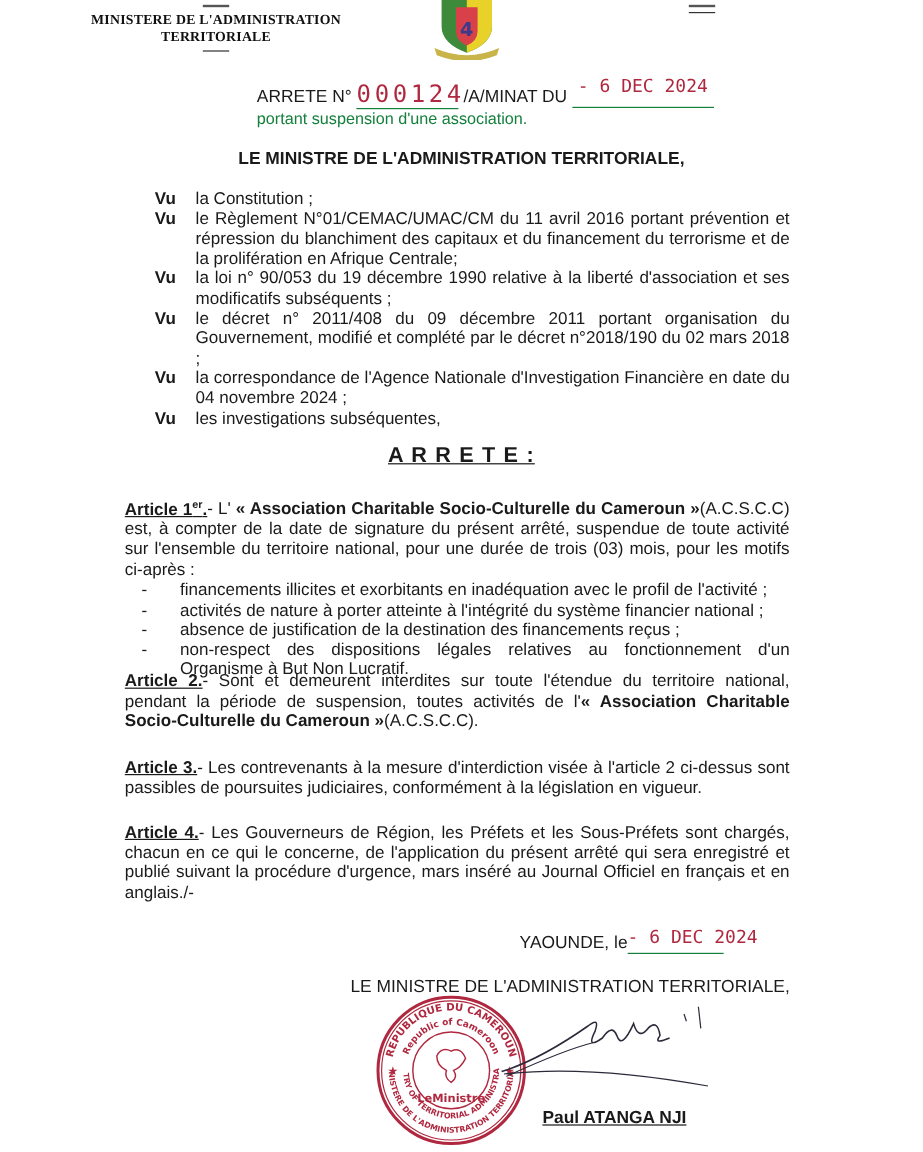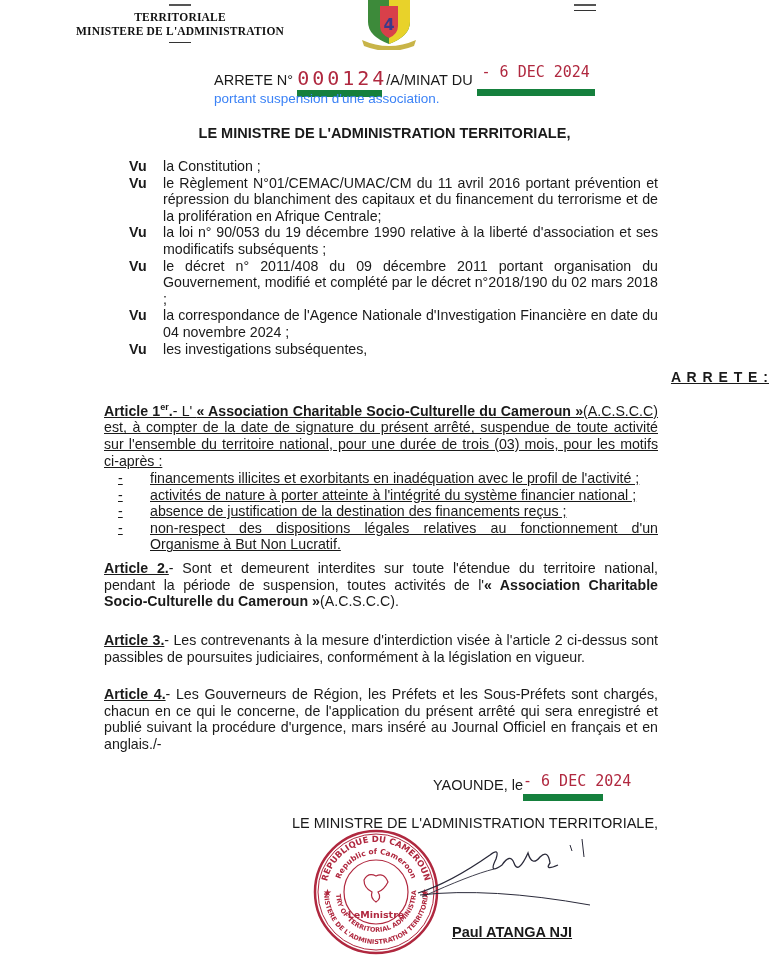--- a/index.html
+++ b/index.html
@@ -10,39 +10,39 @@
   .abs { position: absolute; }
   .hdr-serif {
     font-family: "Liberation Serif", serif; font-weight: bold;
     font-size: 11.5px; text-align: center; line-height: 14px; color: #111;
     letter-spacing: 0.2px;
   }
   .dash { display:block; margin: 4px auto 0; width: 22px; border-top: 1px solid #333; }
   .dash-top { display:block; margin: 0 auto 4px; width: 22px; border-top: 2px solid #555; }
   .stamp-red { color: #b0283f; font-family: "DejaVu Sans Mono", monospace; }
   .ref-line { font-size: 14.5px; font-weight: normal; }
-  .ul-field { display:inline-block; border-bottom: 7px solid #15803d; text-align:center; }
+  .ul-field { display:inline-block; border-bottom: 1px solid #15803d; text-align:center; }
   .body-txt { font-size: 14.2px; line-height: 16.6px; text-align: justify; }
   .vu-row { display: flex; margin-left: 25px; }
   .vu-label { width: 34px; font-weight: bold; flex: none; }
   .vu-text { flex: 1; }
   .art-label { font-weight: bold; text-decoration: underline; }
   .bold { font-weight: bold; }
   ul.motifs { list-style: none; margin: 0; padding: 0; }
   ul.motifs li { display: flex; }
   ul.motifs li .bul { width: 46px; flex: none; padding-left: 14px; box-sizing: border-box; }
   ul.motifs li .txt { flex: 1; }
 </style>
 </head>
 <body>
 
 <div class="abs hdr-serif" style="left:60px; top:4px; width:240px;">
   <span class="dash-top"></span>
+  <div>MINISTERE DE L'ADMINISTRATION</div>
   <div>TERRITORIALE</div>
-  <div>MINISTERE DE L'ADMINISTRATION</div>
   <span class="dash"></span>
 </div>
 
 <div class="abs" style="left:358px; top:0px; width:62px; height:50px;">
   <svg width="62" height="50" viewBox="0 0 62 50">
     <path d="M10 0 L52 0 L52 22 Q52 36 31 44 Q10 36 10 22 Z" fill="#3d8a3a"></path>
     <path d="M31 0 L52 0 L52 22 Q52 36 31 44 Z" fill="#e8d22a"></path>
     <path d="M22 6 L40 6 L40 26 Q40 34 31 38 Q22 34 22 26 Z" fill="#d8404a"></path>
     <text x="31" y="30" text-anchor="middle" font-size="16" fill="#3c3a8a" font-family="DejaVu Sans, sans-serif" font-weight="bold">4</text>
     <path d="M4 40 Q31 52 58 40 L56 46 Q31 56 6 46 Z" fill="#c8b448"></path>
@@ -57,21 +57,21 @@
 <div class="abs ref-line" style="left:214px; top:66px; width:440px; white-space:nowrap;">
   <span>ARRETE N°</span>
   <span class="ul-field" style="width:85px;">
     <span class="stamp-red" style="font-size:20px; letter-spacing:3px;">000124</span>
   </span>
   <span>/A/MINAT DU</span>
   <span class="ul-field" style="width:118px; position:relative;">
     <span class="stamp-red" style="font-size:15px; position:relative; top:-8px;">- 6 DEC 2024</span>
   </span>
 </div>
-<div class="abs" style="left:214px; top:91px; font-size:13.5px; color:#3b82f6;">portant suspension d'une association.</div>
+<div class="abs" style="left:214px; top:91px; font-size:13.5px; color:#15803d;">portant suspension d'une association.</div>
 
 <div class="abs bold" style="left:0; width:769px; top:125px; text-align:center; font-size:14.5px;">LE MINISTRE DE L'ADMINISTRATION TERRITORIALE,</div>
 
 <div class="abs body-txt" style="left:104px; top:158px; width:554px;">
   <div class="vu-row">
       <span class="vu-label">Vu</span>
       <span class="vu-text">la Constitution ;</span>
     </div>
   <div class="vu-row">
       <span class="vu-label">Vu</span>
@@ -88,23 +88,23 @@
   <div class="vu-row">
       <span class="vu-label">Vu</span>
       <span class="vu-text">la correspondance de l'Agence Nationale d'Investigation Financière en date du 04 novembre 2024 ;</span>
     </div>
   <div class="vu-row">
       <span class="vu-label">Vu</span>
       <span class="vu-text">les investigations subséquentes,</span>
     </div>
 </div>
 
-<div class="abs bold" style="left:0; width:769px; top:369px; text-align:right; font-size:14px; text-decoration:underline; letter-spacing:1px;">A R R E T E :</div>
+<div class="abs bold" style="left:0; width:769px; top:369px; text-align:center; font-size:18px; text-decoration:underline; letter-spacing:1px;">A R R E T E :</div>
 
-<div class="abs body-txt" style="left:104px; top:399px; width:554px;text-decoration:underline;">
+<div class="abs body-txt" style="left:104px; top:412px; width:554px;">
   <span class="art-label"><span>Article 1</span><sup style="font-size:9px;">er</sup><span>.</span></span><span>- L' </span><span class="bold">« Association Charitable Socio-Culturelle du Cameroun »</span><span>(A.C.S.C.C)</span><span> est, à compter de la date de signature du présent arrêté, suspendue de toute activité sur l'ensemble du territoire national, pour une durée de trois (03) mois, pour les motifs ci-après :</span>
   <ul class="motifs" style="margin-top:1px;">
     <li>
         <span class="bul">-</span>
         <span class="txt">financements illicites et exorbitants en inadéquation avec le profil de l'activité ;</span>
       </li>
     <li>
         <span class="bul">-</span>
         <span class="txt">activités de nature à porter atteinte à l'intégrité du système financier national ;</span>
       </li>

